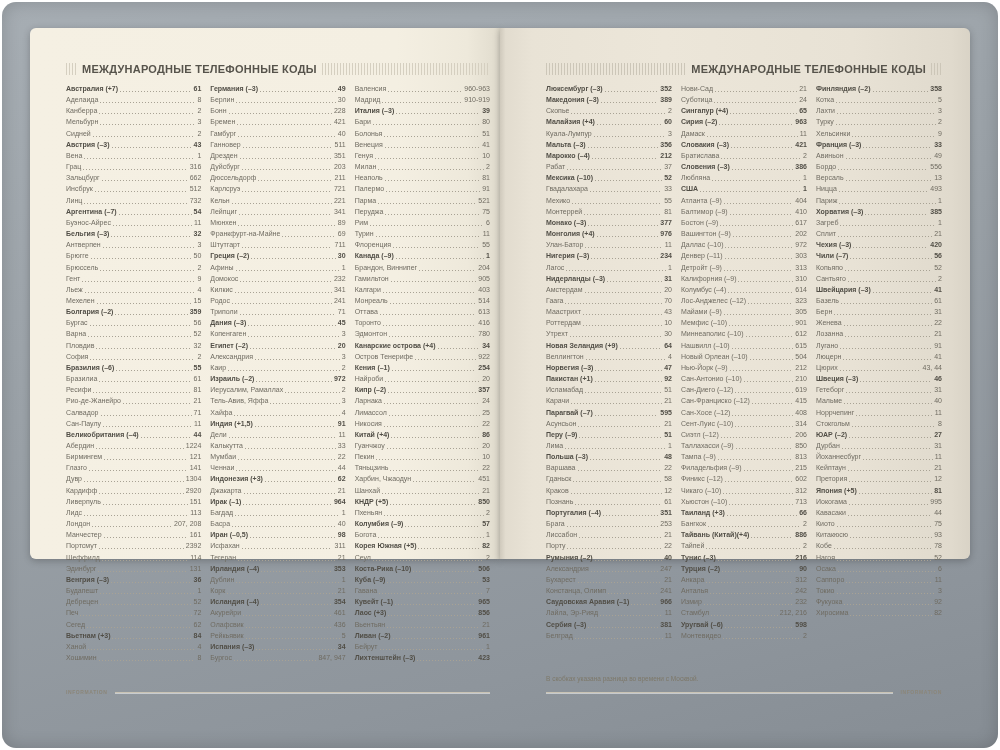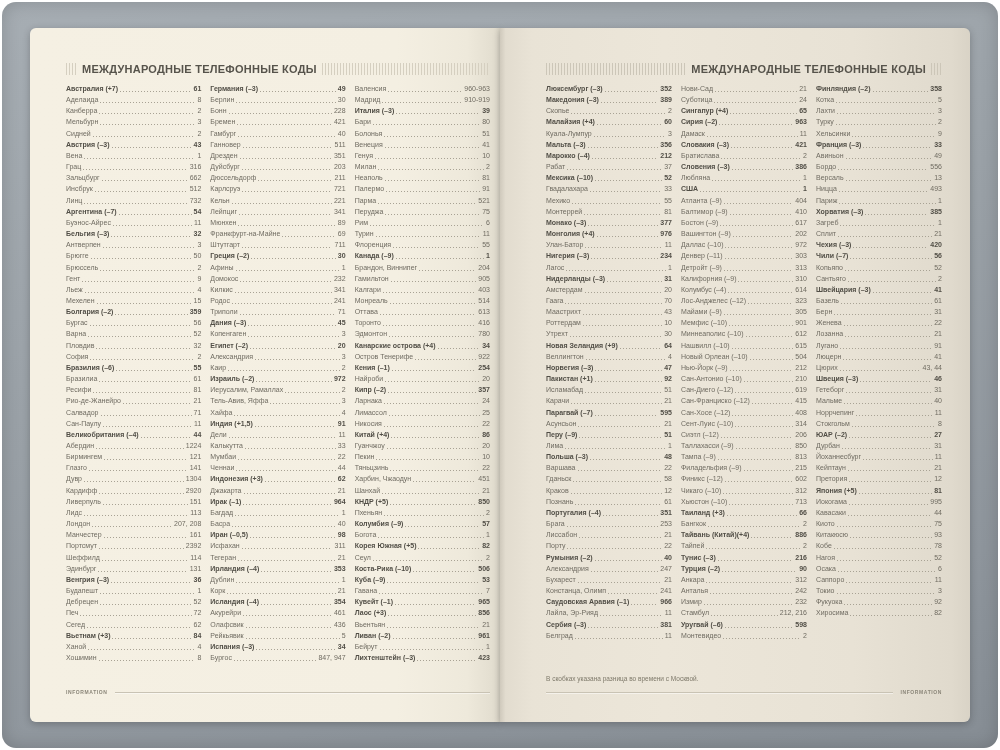--- a/index.html
+++ b/index.html
@@ -1,21 +1,21 @@
 <!DOCTYPE html>
 <html><head>
 <meta charset="utf-8">
 <style>
   html,body{margin:0;padding:0;width:1000px;height:750px;overflow:hidden;background:#ffffff;
     font-family:"Liberation Sans","DejaVu Sans",sans-serif;}
   .stage{position:relative;width:1000px;height:750px;}
   .cover{position:absolute;inset:2px;border-radius:14px;
     background:linear-gradient(165deg,#a6adb3 0%,#99a0a6 45%,#8e959c 80%,#868d94 100%);
     box-shadow:inset 0 0 18px rgba(0,0,0,.18);}
-  .page{position:absolute;top:28px;height:694px;width:470px;box-shadow:0 2px 7px rgba(30,30,30,.28);}
+  .page{position:absolute;top:28px;height:531px;width:470px;box-shadow:0 2px 7px rgba(30,30,30,.28);}
   .page-left{left:30px;border-radius:6px 0 0 6px;
     background:linear-gradient(to right,#f5f0e3 0%,#f4efe2 78%,#eee9db 93%,#e2ddcf 99%,#d8d3c5 100%);}
   .page-right{left:500px;border-radius:0 6px 6px 0;
     background:linear-gradient(to right,#cfc9bc 0%,#e2dccf 1.2%,#e9e3d6 7%,#ece6d9 35%,#e8e2d5 75%,#e0dacd 96%,#d9d3c6 100%);}
   .inner{position:absolute;top:34px;}
   .page-left .inner{left:36px;right:10px;}
   .page-right .inner{left:46px;right:28px;}
   .header{display:flex;align-items:center;height:14px;}
   .title{font-size:11px;font-weight:bold;color:#56534b;letter-spacing:.25px;white-space:nowrap;padding:0 5px;}
   .hatch{height:12px;background-image:repeating-linear-gradient(to right,#d5cfc0 0,#d5cfc0 1px,rgba(0,0,0,0) 1px,rgba(0,0,0,0) 3px);}

